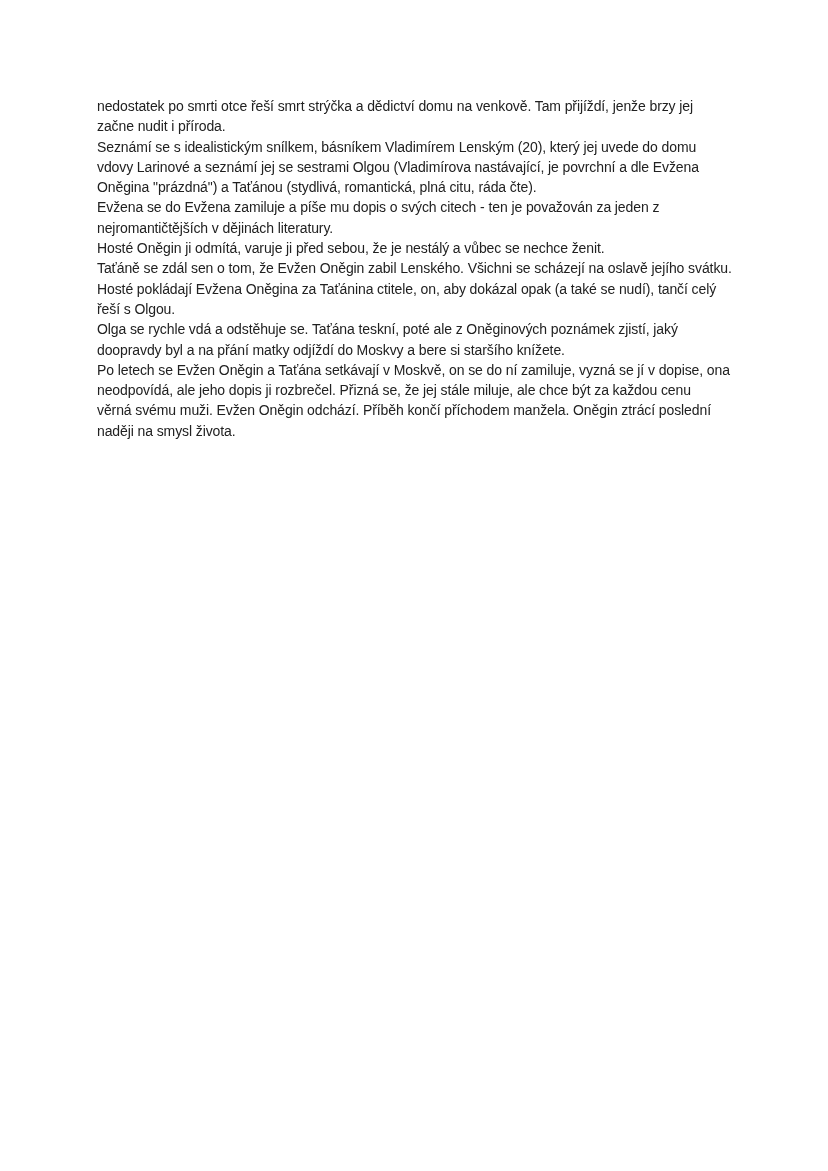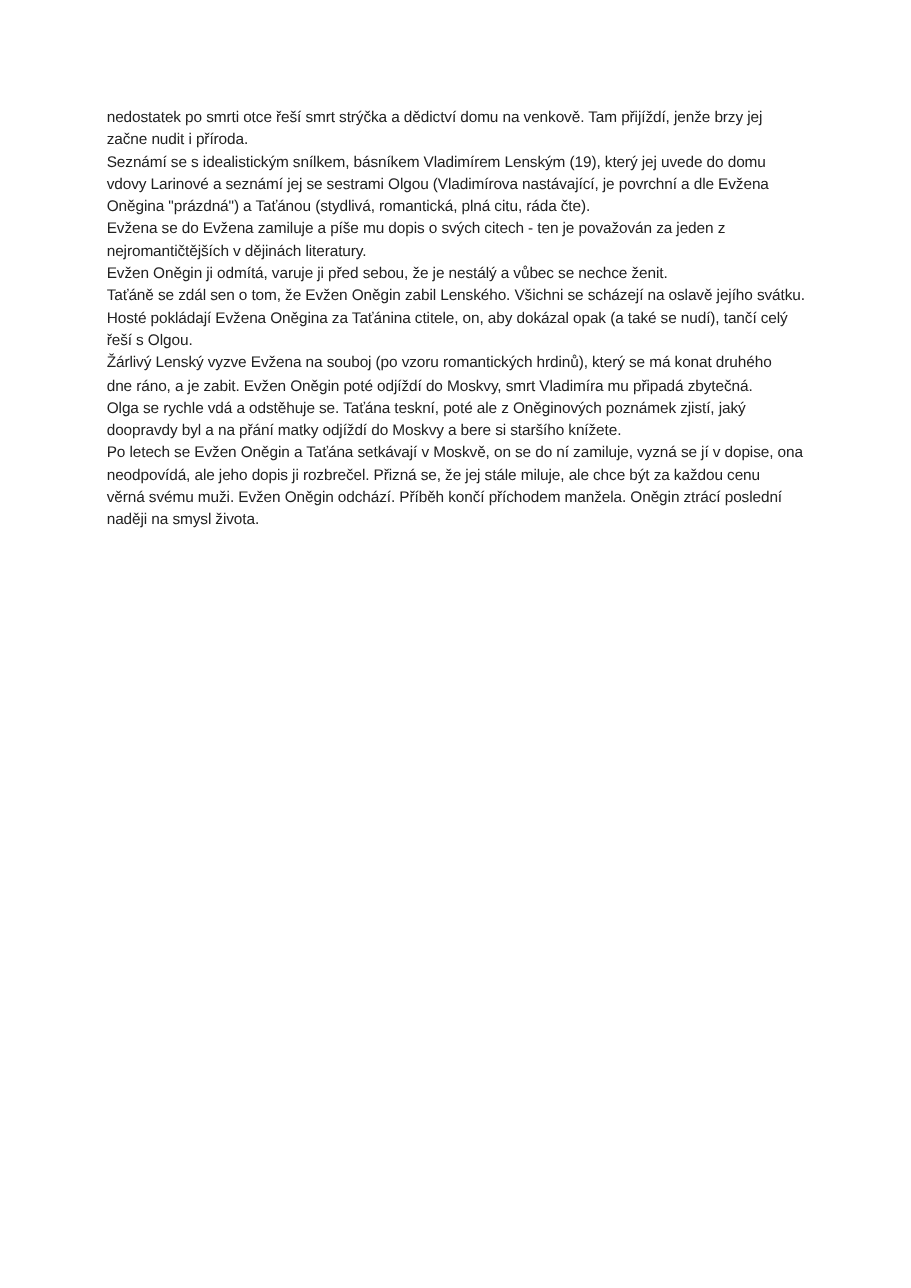--- a/index.html
+++ b/index.html
@@ -39,31 +39,29 @@
     font-family: inherit;
   }
 </style>
 </head>
 <body>
 
 <div class="page">
   <div class="text-block" id="text-block">
       <p>nedostatek po smrti otce řeší smrt strýčka a dědictví domu na venkově. Tam přijíždí, jenže brzy jej
 začne nudit i příroda.</p>
-      <p>Seznámí se s idealistickým snílkem, básníkem Vladimírem Lenským (19), který jej uvede do domu
+      <p>Seznámí se s idealistickým snílkem, básníkem Vladimírem Lenským (20), který jej uvede do domu
 vdovy Larinové a seznámí jej se sestrami Olgou (Vladimírova nastávající, je povrchní a dle Evžena
 Oněgina "prázdná") a Taťánou (stydlivá, romantická, plná citu, ráda čte).</p>
       <p>Evžena se do Evžena zamiluje a píše mu dopis o svých citech - ten je považován za jeden z
 nejromantičtějších v dějinách literatury.</p>
-      <p>Evžen Oněgin ji odmítá, varuje ji před sebou, že je nestálý a vůbec se nechce ženit.</p>
+      <p>Hosté Oněgin ji odmítá, varuje ji před sebou, že je nestálý a vůbec se nechce ženit.</p>
       <p>Taťáně se zdál sen o tom, že Evžen Oněgin zabil Lenského. Všichni se scházejí na oslavě jejího svátku.
 Hosté pokládají Evžena Oněgina za Taťánina ctitele, on, aby dokázal opak (a také se nudí), tančí celý
 řeší s Olgou.</p>
-      <p>Žárlivý Lenský vyzve Evžena na souboj (po vzoru romantických hrdinů), který se má konat druhého
-dne ráno, a je zabit. Evžen Oněgin poté odjíždí do Moskvy, smrt Vladimíra mu připadá zbytečná.</p>
       <p>Olga se rychle vdá a odstěhuje se. Taťána teskní, poté ale z Oněginových poznámek zjistí, jaký
 doopravdy byl a na přání matky odjíždí do Moskvy a bere si staršího knížete.</p>
       <p>Po letech se Evžen Oněgin a Taťána setkávají v Moskvě, on se do ní zamiluje, vyzná se jí v dopise, ona
 neodpovídá, ale jeho dopis ji rozbrečel. Přizná se, že jej stále miluje, ale chce být za každou cenu
 věrná svému muži. Evžen Oněgin odchází. Příběh končí příchodem manžela. Oněgin ztrácí poslední
 naději na smysl života.</p>
     </div>
 </div>
 
 </body></html>

